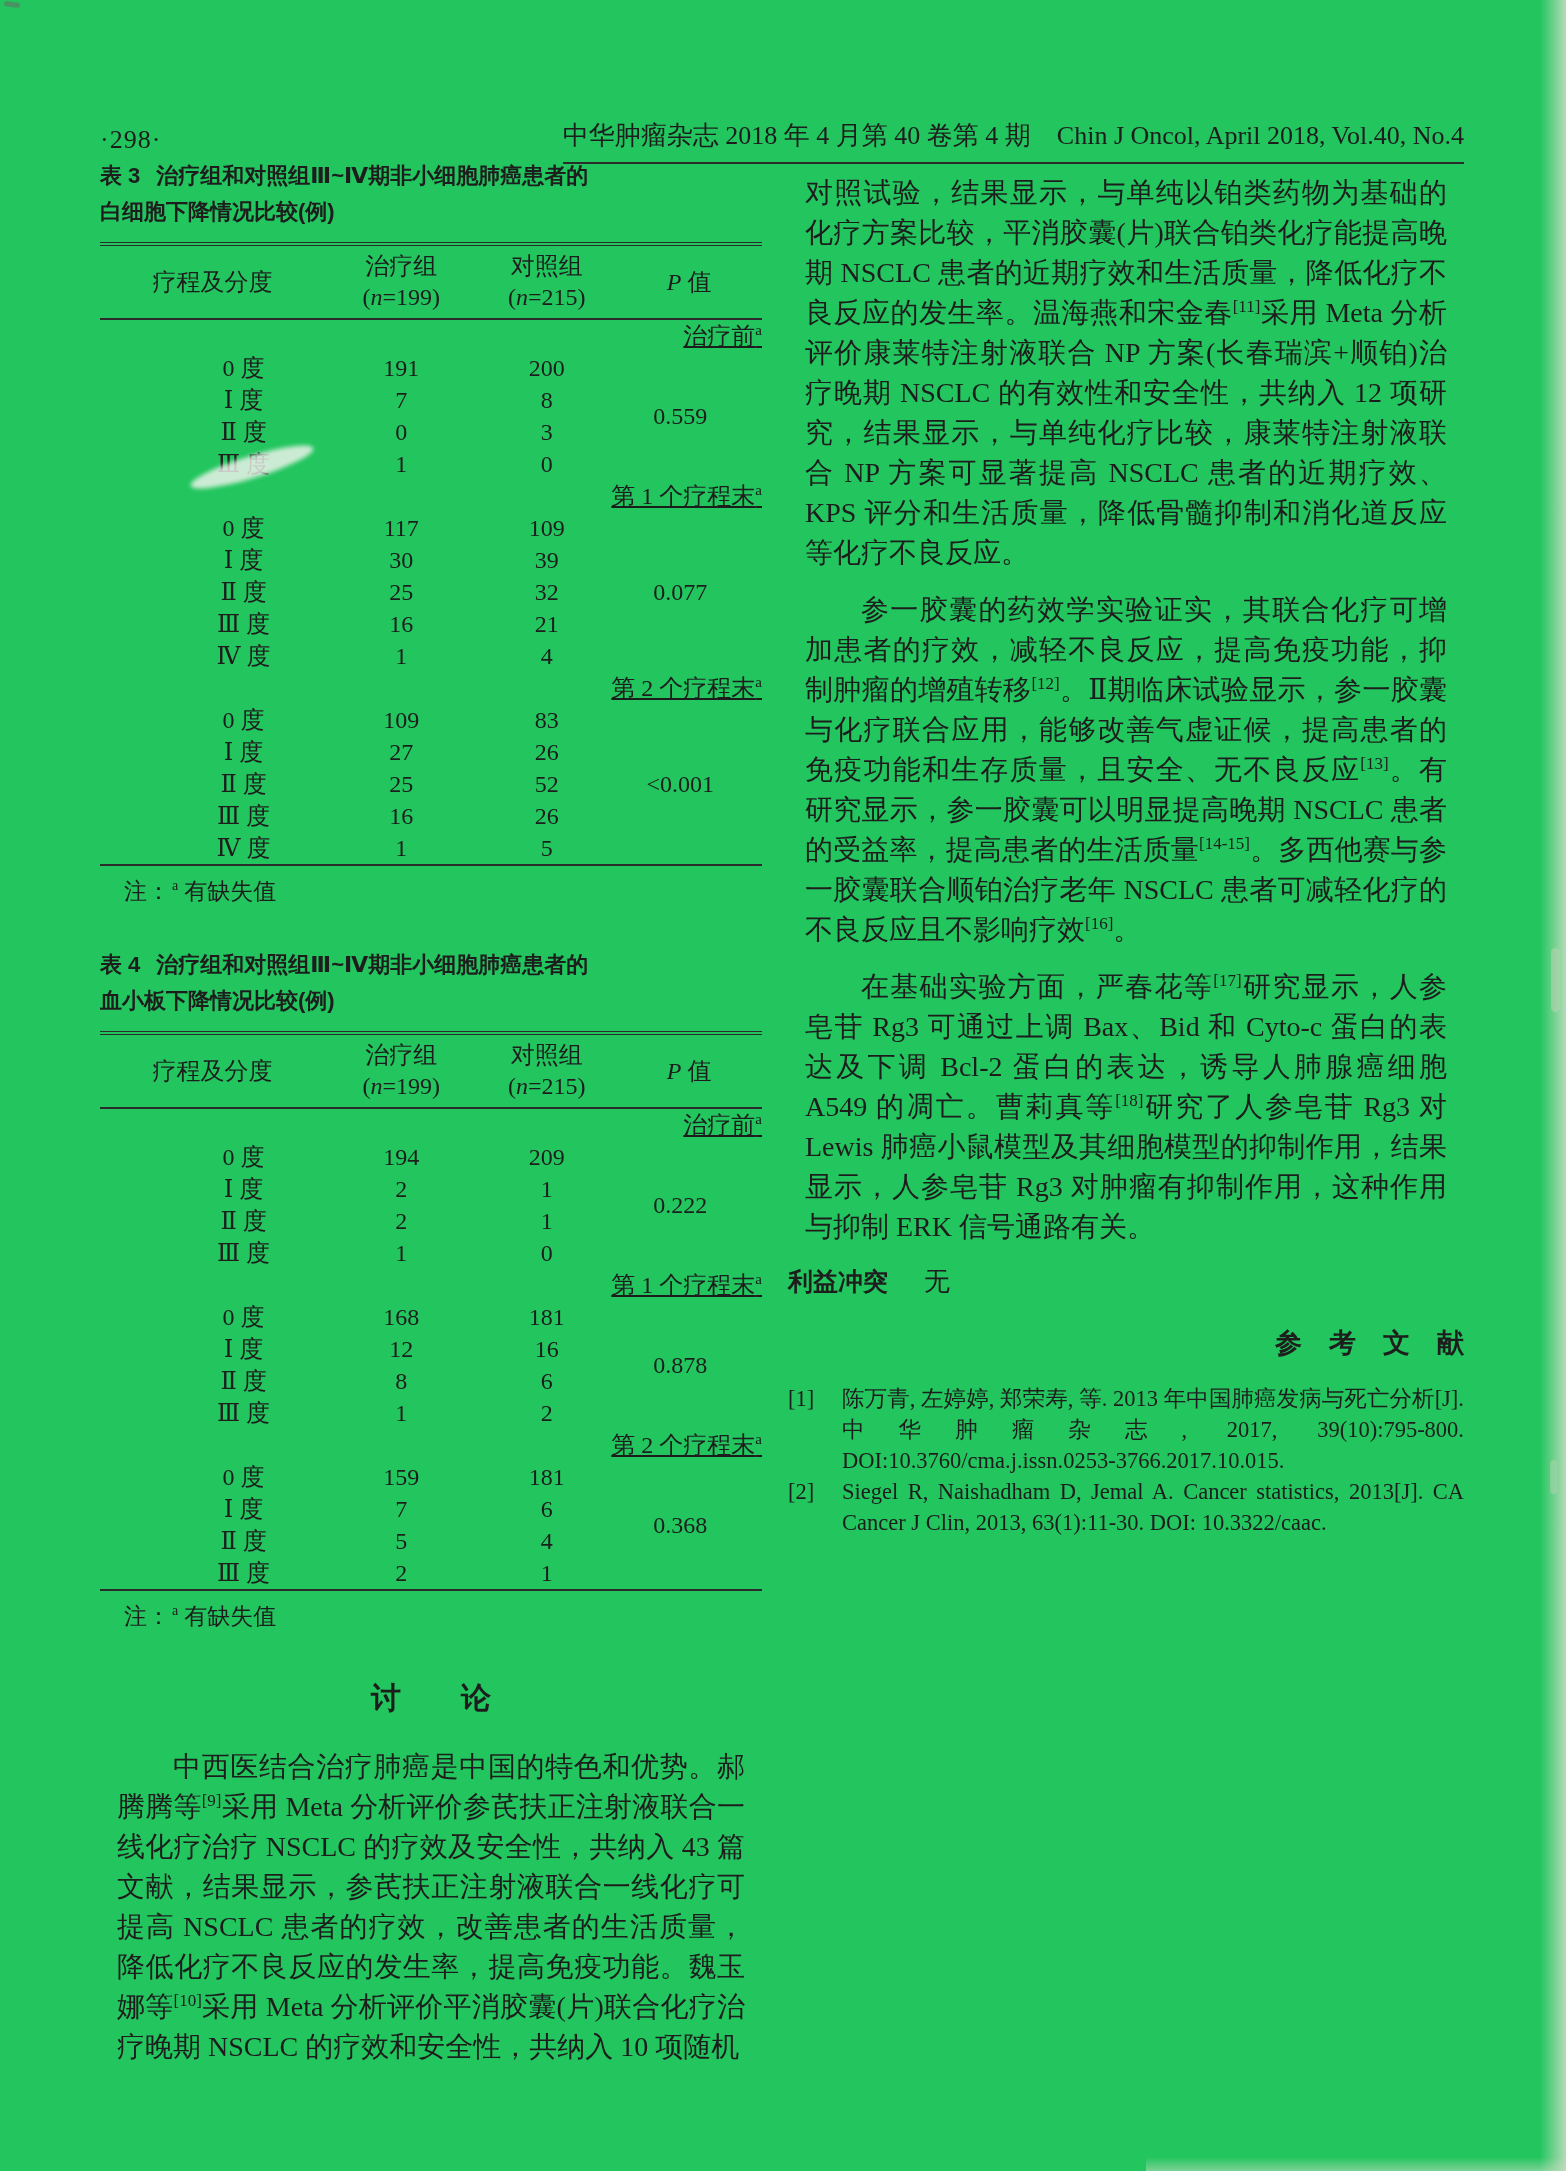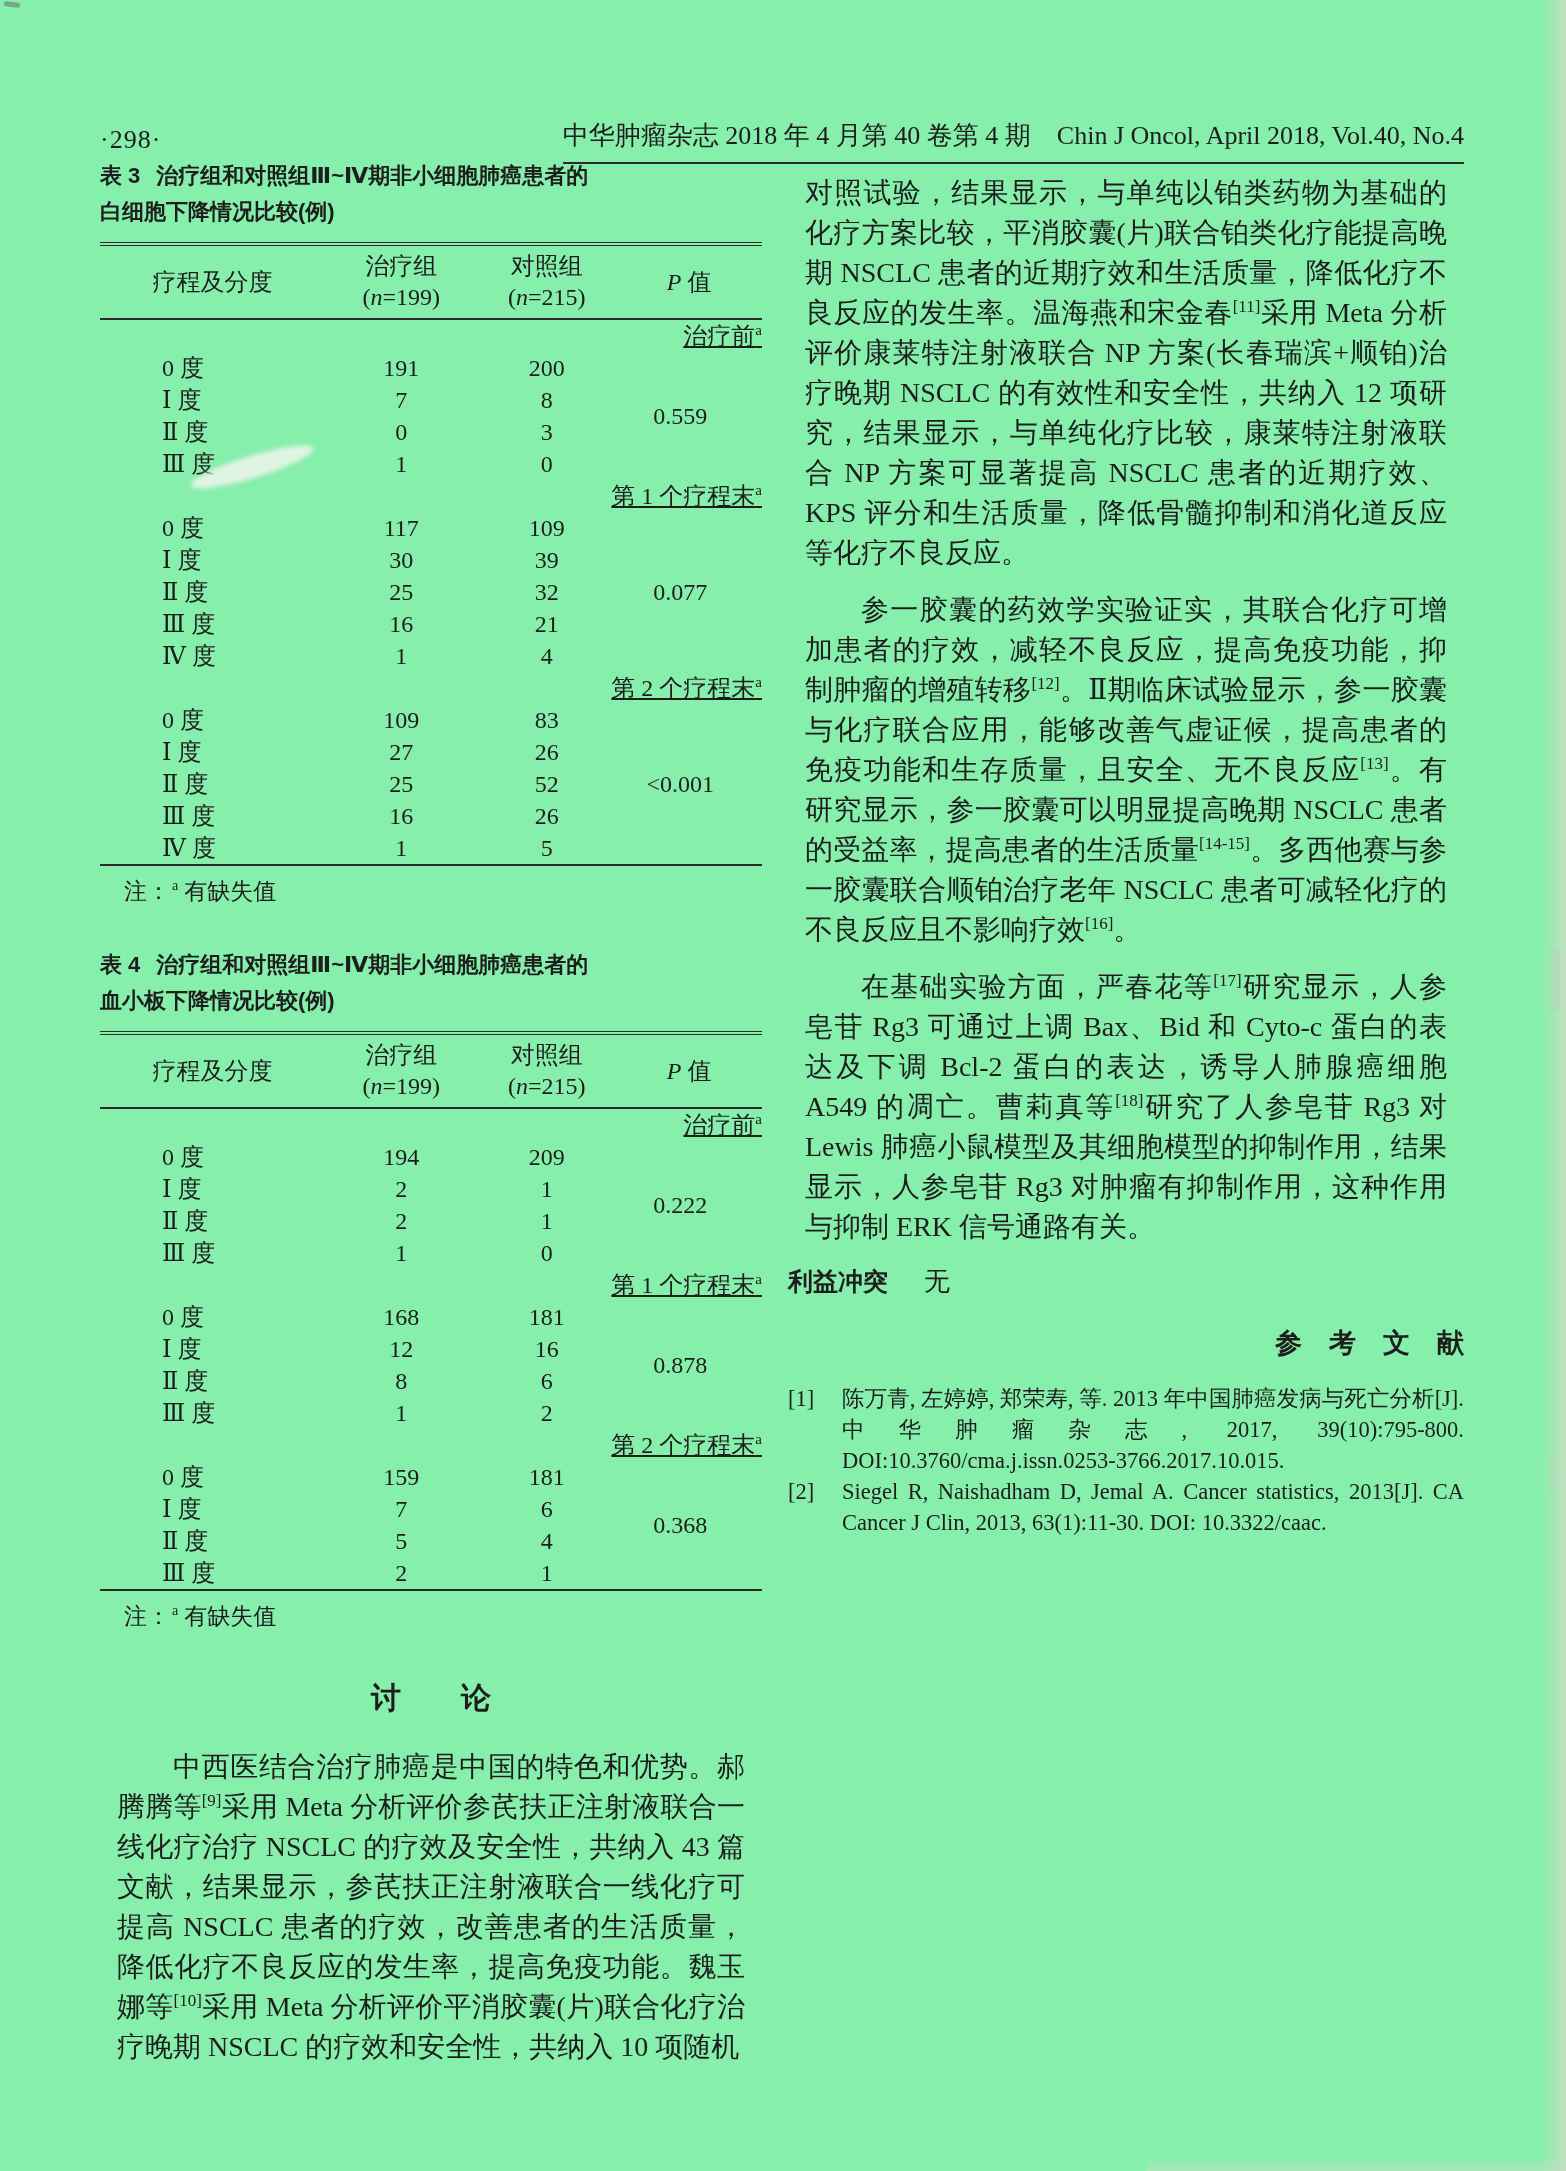--- a/index.html
+++ b/index.html
@@ -1,16 +1,16 @@
 <!DOCTYPE html>
 <html lang="zh"><head>
 <meta charset="utf-8">
 <style>
   html,body{margin:0;padding:0;background:#f6f5f1;}
-  .page{position:relative;width:1566px;height:2171px;background:#86efac;
+  .page{position:relative;width:1566px;height:2171px;background:#22c55e;
         font-family:"Liberation Serif","DejaVu Serif",serif;color:#1d1d1d;overflow:hidden;}
 
   
   .edge-right{position:absolute;top:0;right:0;width:26px;height:100%;
       background:linear-gradient(90deg,rgba(205,224,198,0),rgba(199,221,193,.9));}
   .edge-bottom{position:absolute;bottom:0;right:0;width:420px;height:14px;
       background:linear-gradient(0deg,rgba(199,221,193,.55),rgba(199,221,193,0));}
   .speck{position:absolute;left:4px;top:2px;width:16px;height:5px;background:#6a6a66;
       opacity:.55;transform:rotate(8deg);border-radius:2px;}
   .smudge-green{position:absolute;right:6px;top:948px;width:9px;height:64px;
@@ -39,21 +39,21 @@
 
   
   table.jt{width:100%;border-collapse:collapse;margin-top:12px;
       border-top:4px double #2b2b2b;border-bottom:2px solid #2b2b2b;font-size:24px;}
   .jt thead th{font-weight:400;border-bottom:2px solid #2b2b2b;padding:5px 0;
       font-size:24px;line-height:31px;vertical-align:middle;}
   .jt thead th i, .jt td i{font-family:"Liberation Serif","DejaVu Serif",serif;}
   .jt tbody td{height:31px;padding:0;text-align:center;vertical-align:middle;}
   .jt4 tbody td{height:28px;}
   .jt td.gl{text-align:right;padding-left:26px;text-decoration:underline;}
-  .jt td.deg{text-align:left;padding-left:62px;}
+  .jt td.deg{text-align:center;padding-left:62px;}
   .jt td.pv{text-align:center;padding-right:18px;}
   .jt sup{font-size:15px;line-height:0;}
 
   .tnote{font-size:23px;margin-top:10px;padding-left:24px;}
   .tnote sup{font-size:14px;margin:0 6px 0 2px;line-height:0;}
 
   
   .sec-head{text-align:center;font-family:"Liberation Sans","DejaVu Sans",sans-serif;
       font-weight:700;font-size:30px;margin-top:46px;}
   .para{font-size:28px;line-height:40px;text-align:justify;margin:17px;}

